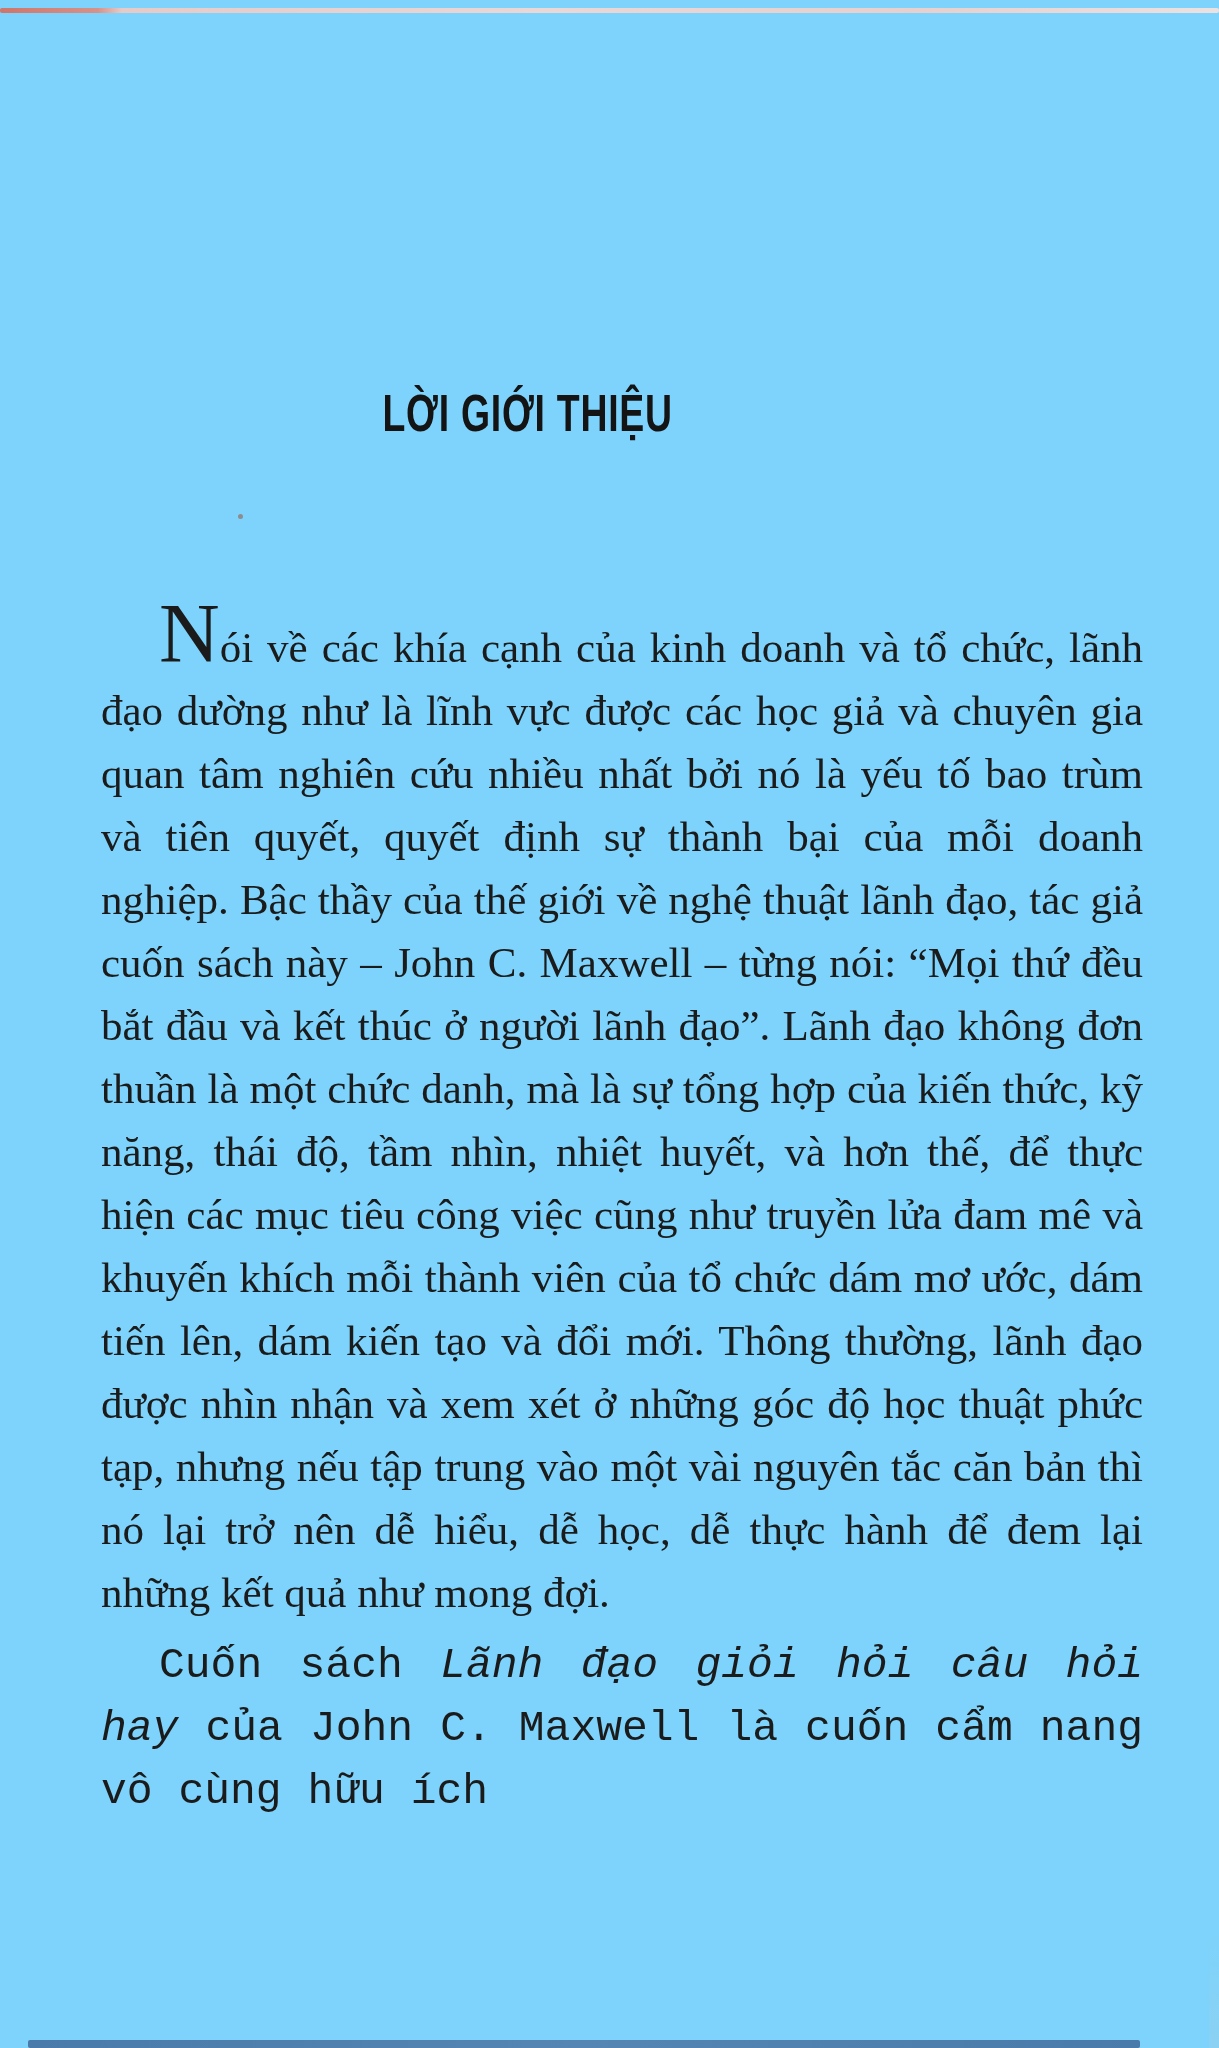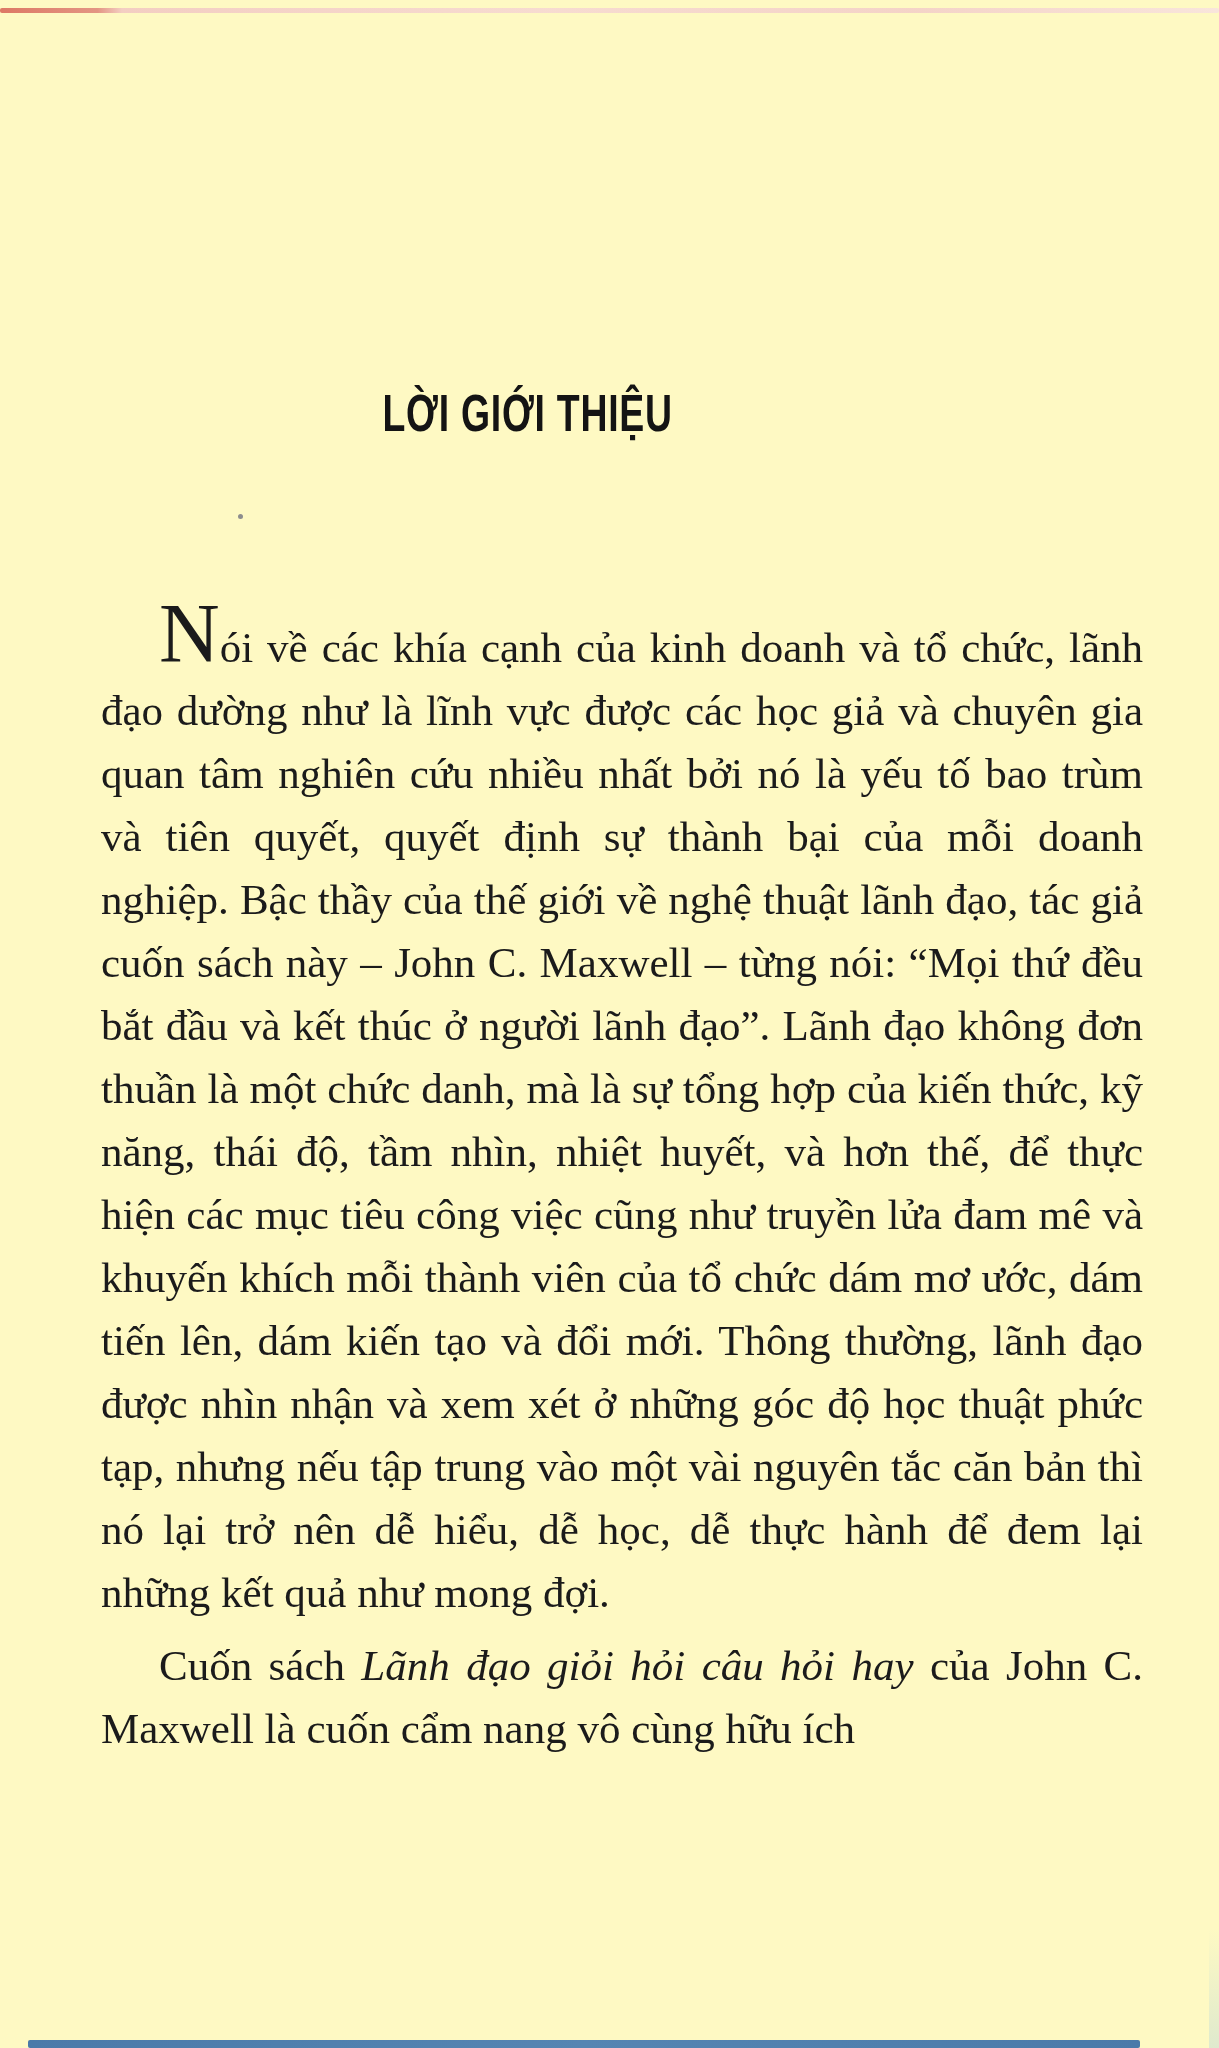--- a/index.html
+++ b/index.html
@@ -4,21 +4,21 @@
 <style>
   html, body {
     margin: 0;
     padding: 0;
     background: #ffffff;
   }
   .page {
     position: relative;
     width: 1219px;
     height: 2048px;
-    background: #fef9c3;
+    background: #7dd3fc;
     overflow: hidden;
     font-family: "Liberation Serif", serif;
     color: #1b1b1b;
   }
   
   .top-rule {
     position: absolute;
     top: 8px;
     left: 0;
     width: 100%;
@@ -68,20 +68,21 @@
     line-height: 63px;
     text-align: justify;
     text-justify: inter-word;
   }
   .body-text p {
     margin: 0;
     text-indent: 58px;
   }
   .body-text p + p {
     margin-top: 10px;
+    font-family: Liberation Mono, monospace;
   }
   .initial-cap {
     font-size: 84px;
     line-height: 0;
   }
   .book-title-italic {
     font-style: italic;
   }
   
   .bottom-bar {

